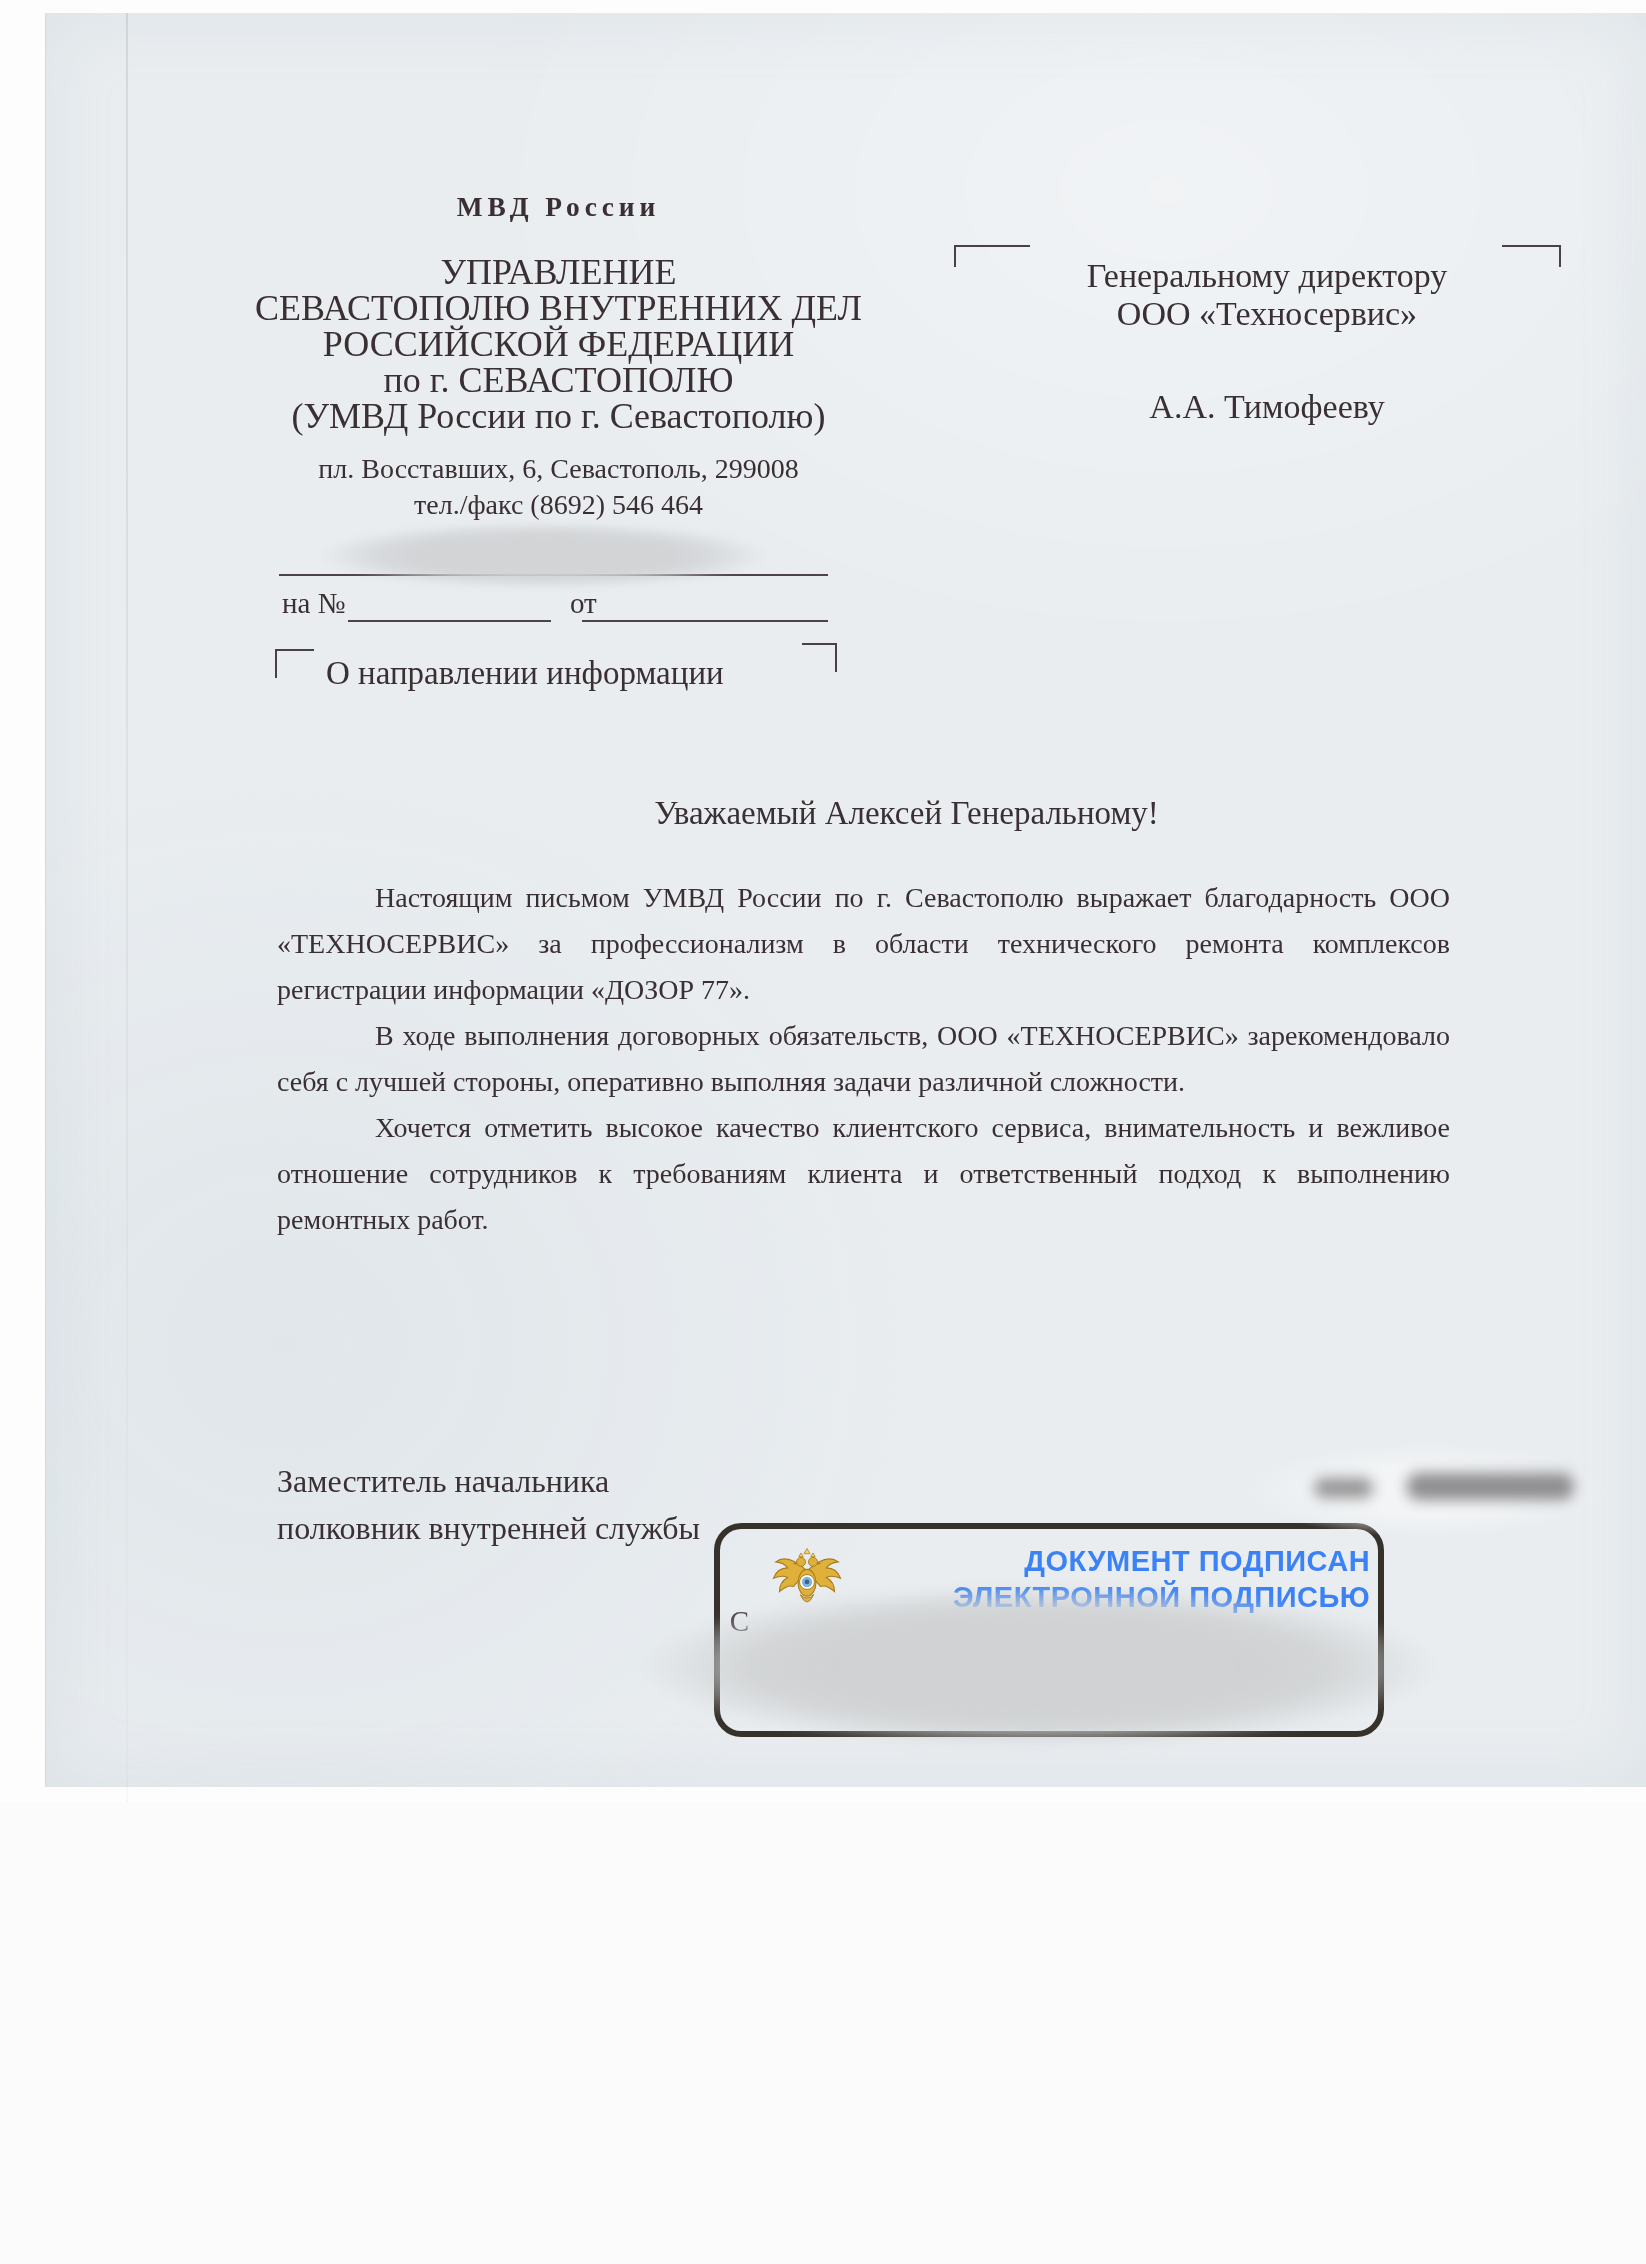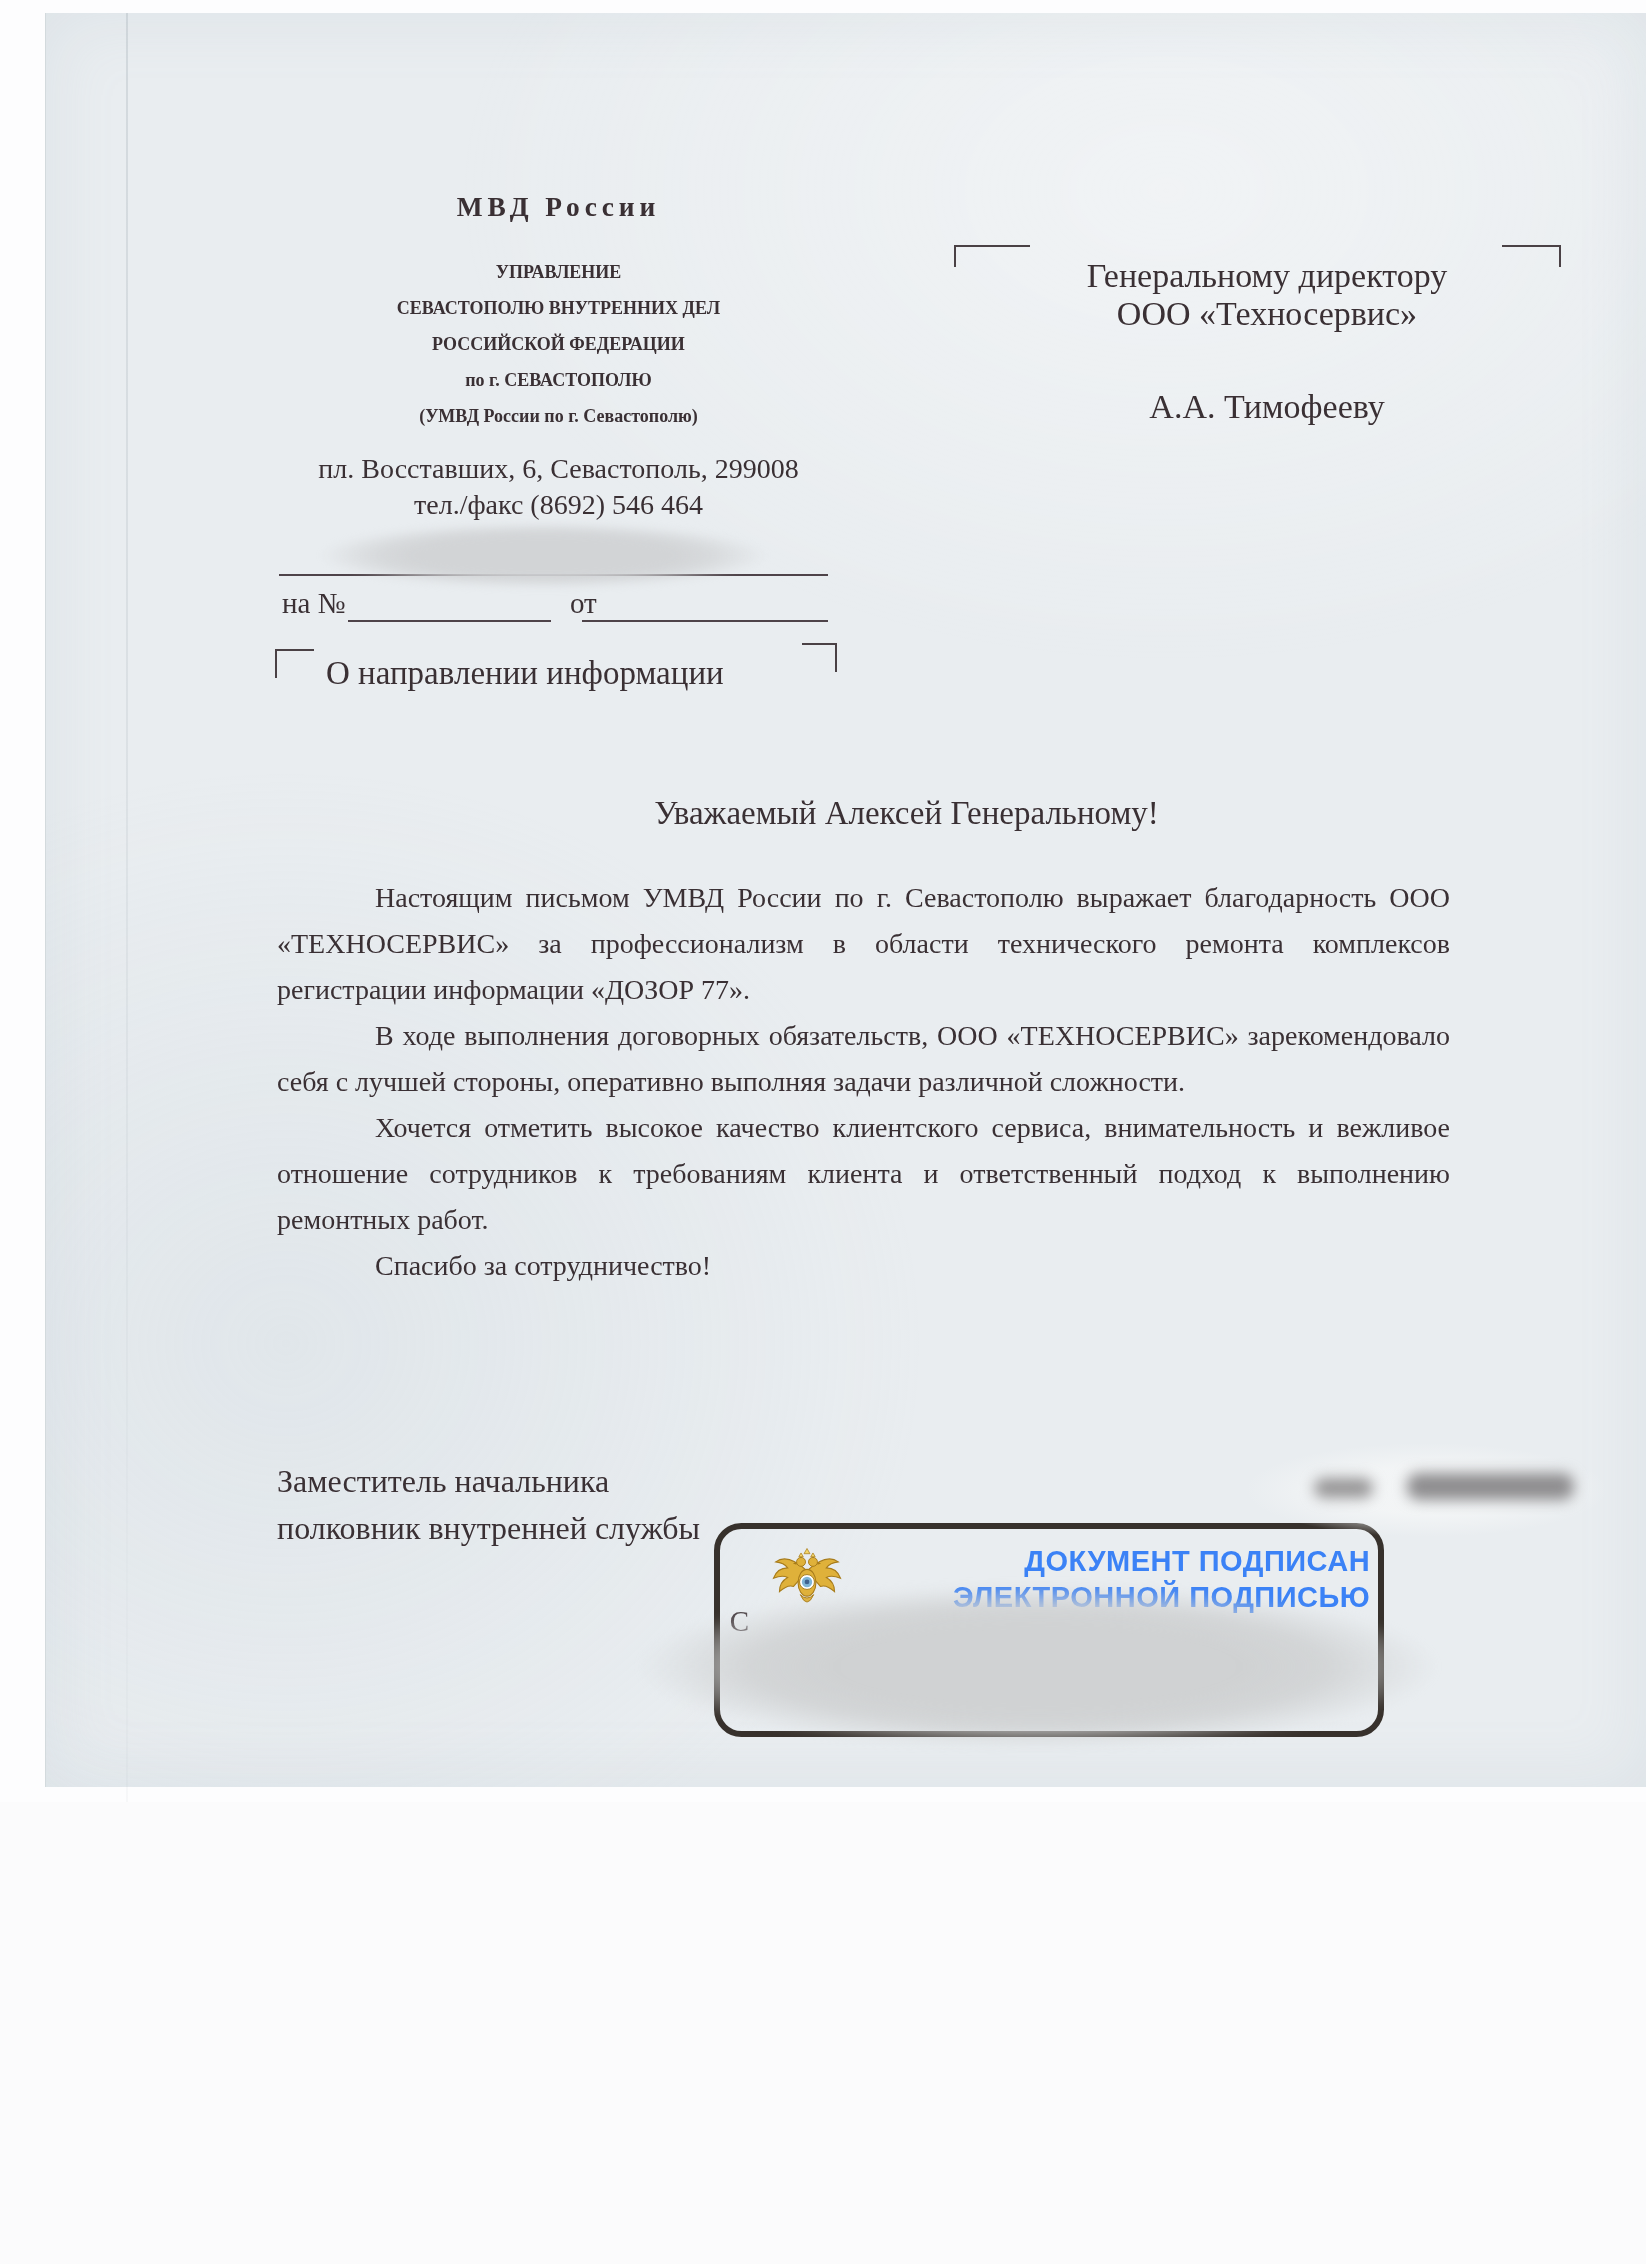--- a/index.html
+++ b/index.html
@@ -22,21 +22,21 @@
     box-shadow: inset 0 0 69px rgba(158,173,184,0.16);
   }
   .crease-v {
     position:absolute; left:126px; top:12.7px; width:2px; height:2237px;
     background:linear-gradient(to bottom, rgba(150,162,170,0.28), rgba(150,162,170,0.04) 70%, rgba(150,162,170,0.12));
   }
 
   
   .lh { position:absolute; left:225px; top:192px; width:667px; text-align:center; }
   .lh-top { font-weight:bold; font-size:27.4px; letter-spacing:4.9px; margin-bottom:31px; }
-  .lh-org  { font-weight:bold; font-size:18px; line-height:36px; }
+  .lh-org  { font-weight:normal; font-size:36px; line-height:36px; }
   .lh-contacts { margin-top:17px; font-size:28px; line-height:36px; }
 
   
   .addr { position:absolute; left:983px; top:257px; width:568px; text-align:center; font-size:34px; line-height:38px; }
   .addr-name { margin-top:55px; }
 
   
   .cm { position:absolute; }
   .cm-tl { border-top:2px solid #4a4145; border-left:2px solid #4a4145; }
   .cm-tr { border-top:2px solid #4a4145; border-right:2px solid #4a4145; }
@@ -150,21 +150,20 @@
   <div class="cm cm-tl" style="left:275px; top:649px; width:37px; height:27.4px;"></div>
   <div class="cm cm-tr" style="left:802px; top:643px; width:33px; height:27.4px;"></div>
   <div class="subject">О направлении информации</div>
 
   <div class="salut">Уважаемый Алексей Генеральному!</div>
 
   <div class="bodytext">
     <p>Настоящим письмом УМВД России по г. Севастополю выражает благодарность ООО «ТЕХНОСЕРВИС» за профессионализм в области технического ремонта комплексов регистрации информации «ДОЗОР 77».</p>
     <p>В ходе выполнения договорных обязательств, ООО «ТЕХНОСЕРВИС» зарекомендовало себя с лучшей стороны, оперативно выполняя задачи различной сложности.</p>
     <p>Хочется отметить высокое качество клиентского сервиса, внимательность и вежливое отношение сотрудников к требованиям клиента и ответственный подход к выполнению ремонтных работ.</p>
-    <p class="closing">Спасибо за сотрудничество!</p>
   </div>
 
   <div class="sig">
     <div>Заместитель начальника</div>
     <div>полковник внутренней службы</div>
   </div>
 
   <div class="blur-sign">
     <div class="blob1"></div>
     <div class="blob2"></div>

